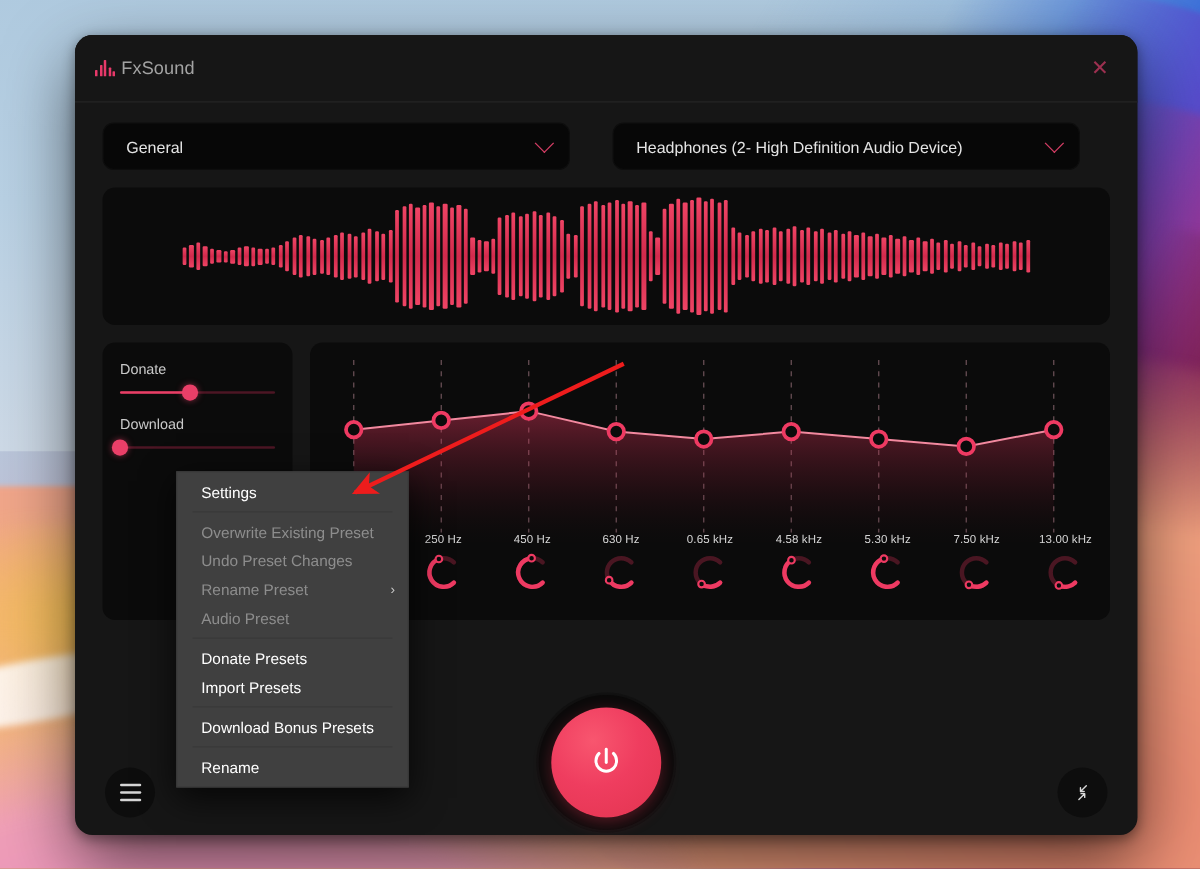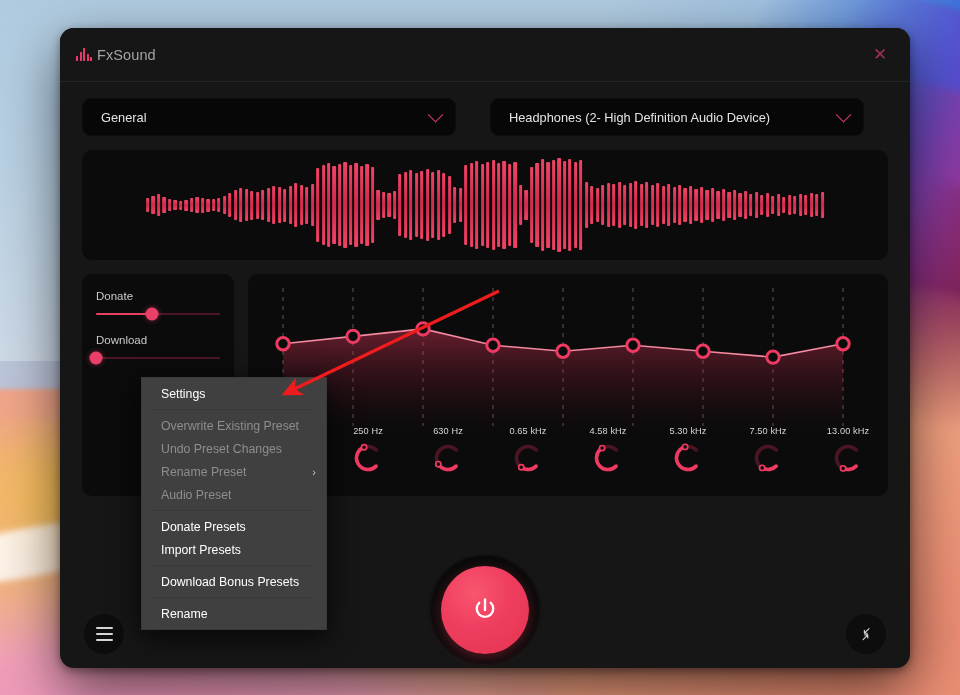--- a/index.html
+++ b/index.html
@@ -433,20 +433,28 @@
             </div>
             <div class="knob-cell">
               <div class="knob-label">250 Hz</div>
               <svg class="knob" viewBox="0 0 40 40">
                 <path d="M 29.54594154601839 29.54594154601839 A 13.5 13.5 0 1 1 29.54594154601839 10.454058453981606" stroke="#4a1622" stroke-width="4.2" fill="none" stroke-linecap="round"></path>
                 <path d="M 29.54594154601839 29.54594154601839 A 13.5 13.5 0 1 1 15.427038076688556 7.298109619117961" stroke="#ee3a62" stroke-width="4.2" fill="none" stroke-linecap="round"></path>
                 <circle cx="15.427038076688556" cy="7.298109619117961" r="3.1" fill="#0b0b0b" stroke="#ee3a62" stroke-width="2"></circle>
               </svg>
             </div>
             <div class="knob-cell">
+              <div class="knob-label">450 Hz</div>
+              <svg class="knob" viewBox="0 0 40 40">
+                <path d="M 29.54594154601839 29.54594154601839 A 13.5 13.5 0 1 1 29.54594154601839 10.454058453981606" stroke="#4a1622" stroke-width="4.2" fill="none" stroke-linecap="round"></path>
+                <path d="M 29.54594154601839 29.54594154601839 A 13.5 13.5 0 1 1 19.15232798635426 6.5266391662183345" stroke="#ee3a62" stroke-width="4.2" fill="none" stroke-linecap="round"></path>
+                <circle cx="19.15232798635426" cy="6.5266391662183345" r="3.1" fill="#0b0b0b" stroke="#ee3a62" stroke-width="2"></circle>
+              </svg>
+            </div>
+            <div class="knob-cell">
               <div class="knob-label">630 Hz</div>
               <svg class="knob" viewBox="0 0 40 40">
                 <path d="M 29.54594154601839 29.54594154601839 A 13.5 13.5 0 1 1 29.54594154601839 10.454058453981606" stroke="#4a1622" stroke-width="4.2" fill="none" stroke-linecap="round"></path>
                 <path d="M 29.54594154601839 29.54594154601839 A 13.5 13.5 0 0 1 8.601573005722797 27.233661732216454" stroke="#ee3a62" stroke-width="4.2" fill="none" stroke-linecap="round"></path>
                 <circle cx="8.601573005722797" cy="27.233661732216454" r="3.1" fill="#0b0b0b" stroke="#ee3a62" stroke-width="2"></circle>
               </svg>
             </div>
             <div class="knob-cell">
               <div class="knob-label">0.65 kHz</div>
               <svg class="knob" viewBox="0 0 40 40">

